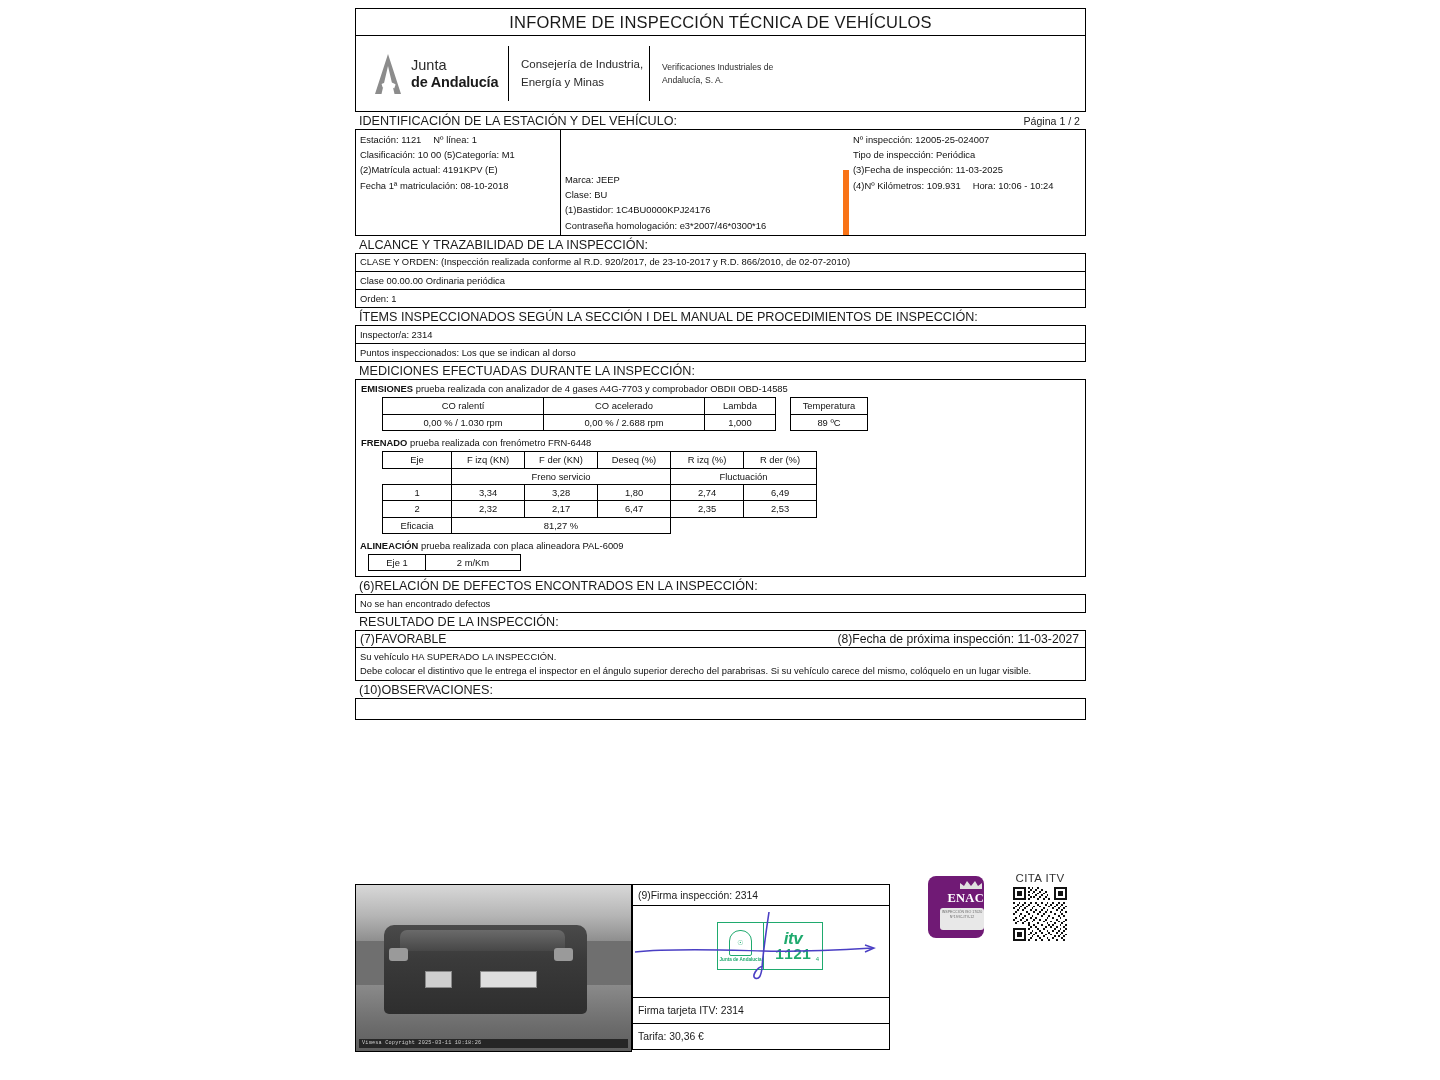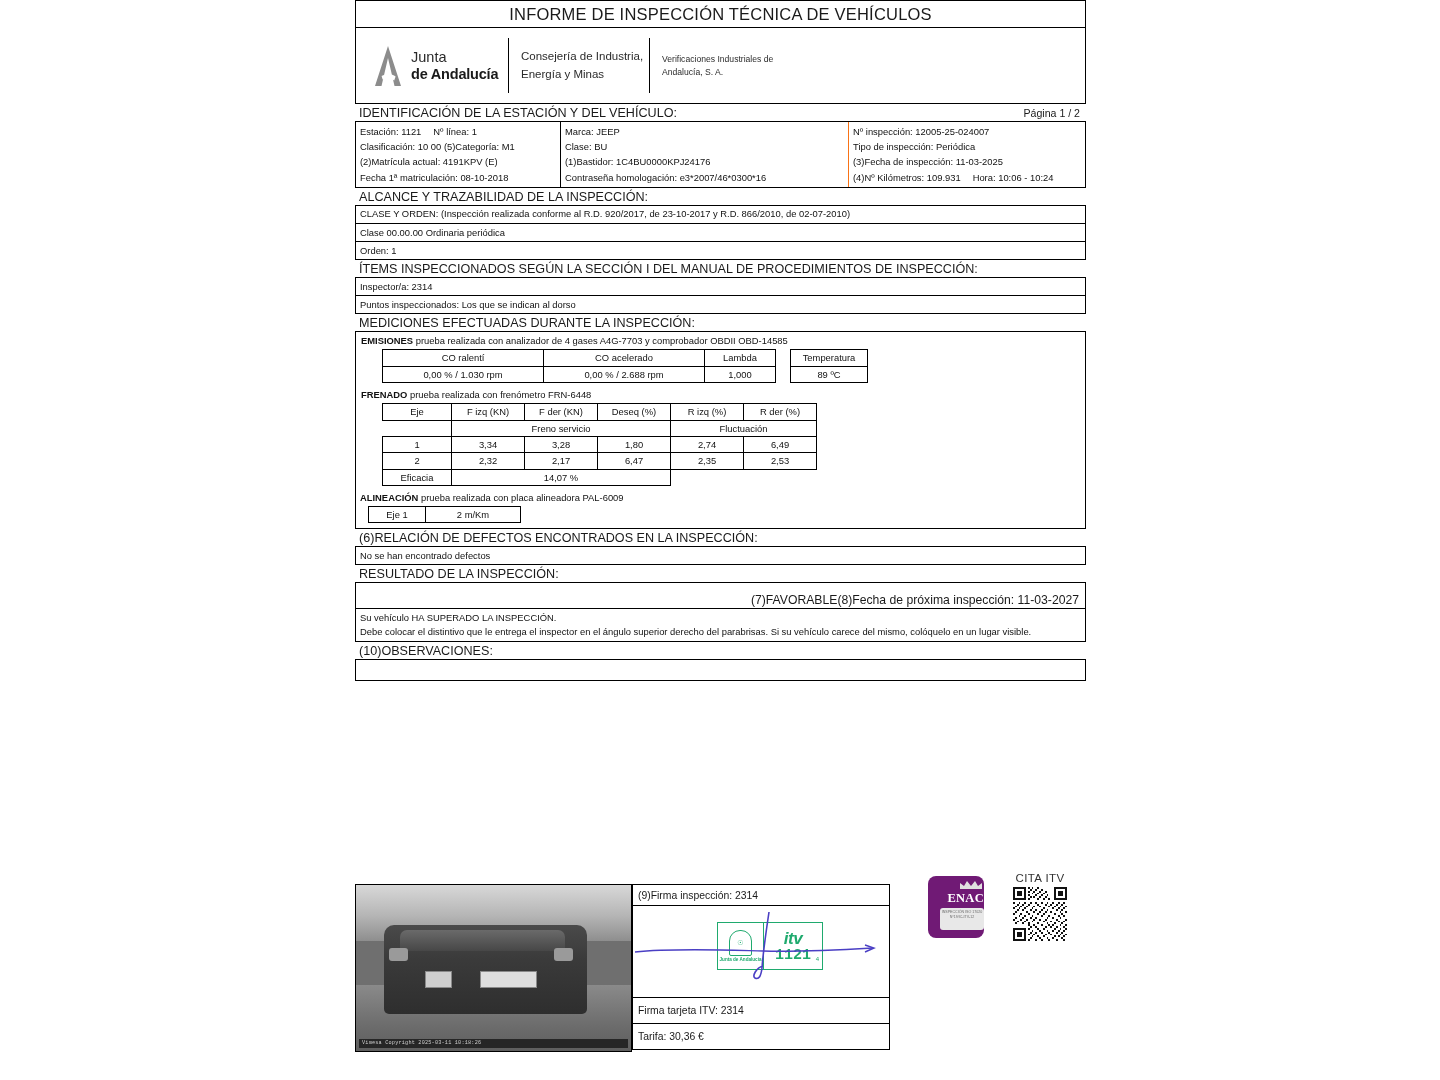--- a/index.html
+++ b/index.html
@@ -19,21 +19,21 @@
     position: absolute;
     left: 0; top: 0;
     width: 1440px;
     height: 1080px;
     background: #ffffff;
   }
   
   .sheet {
     position: absolute;
     left: 355px;
-    top: 0;
+    top: 8px;
     width: 731px;
   }
   .bx { border: 1px solid #000; box-sizing: border-box; }
   .bx-t0 { border-top: none; }
 
   
   .title-bar {
     height: 28px;
     display: flex;
     align-items: center;
@@ -94,21 +94,21 @@
   
   .id-row { display: flex; align-items: stretch; }
   .id-col { box-sizing: border-box; padding: 2px 0 2px 4px; }
   .id-col > div {
     font-size: 9.4px;
     line-height: 1.62;
     white-space: nowrap;
     color: #111;
   }
   .id-c1 { width: 205px; border-right: 1px solid #000; }
-  .id-c2 { width: 288px; border-right: 1px solid #f97316; }
+  .id-c2 { width: 288px; border-right: 6px solid #f97316; margin-top: 40px; }
   .id-c3 { flex: 1; }
   .gapw { display: inline-block; width: 12px; }
 
   .line-box {
     font-size: 9.4px;
     line-height: 1.5;
     padding: 1.5px 4px;
     color: #111;
     white-space: nowrap;
   }
@@ -150,23 +150,23 @@
 
   
   .bk-c0 { width: 60px; }
   .bk-c  { width: 64px; }
 
   .al-c0 { width: 48px; }
   .al-c1 { width: 86px; }
 
   .res-row {
     display: flex;
-    justify-content: flex-end;
+    justify-content: space-between;
     font-size: 12.2px;
-    padding: 10px 6px 1px 4px;
+    padding: 1px 6px 1px 4px;
     white-space: nowrap;
   }
 
   
   .photo-box {
     position: absolute;
     left: 355px;
     top: 884px;
     width: 277px;
     height: 168px;
@@ -427,21 +427,21 @@
         <tr>
           <td>2</td>
           <td>2,32</td>
           <td>2,17</td>
           <td>6,47</td>
           <td>2,35</td>
           <td>2,53</td>
         </tr>
         <tr>
           <td>Eficacia</td>
-          <td colspan="3">14,07 %</td>
+          <td colspan="3">81,27 %</td>
           <td class="nb"></td>
           <td class="nb"></td>
         </tr>
       </tbody>
         </table>
 
       <div class="meas-lead" style="margin-top:6px; padding-left:4px;"><b>ALINEACIÓN</b><span> prueba realizada con placa alineadora PAL-6009</span></div>
       <table class="dt" style="margin-left:12px;padding-left:38px;">
         <tbody>
             <tr>

